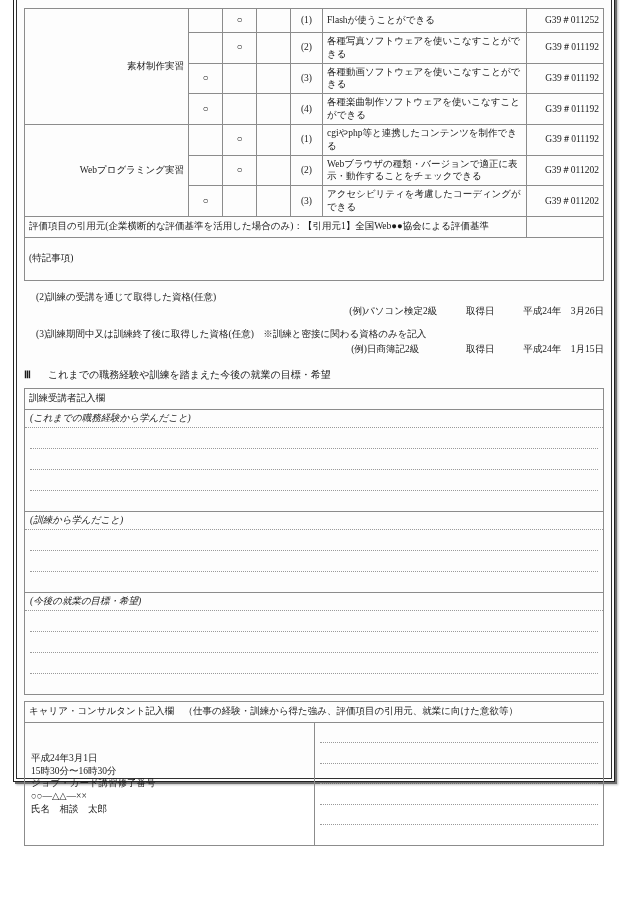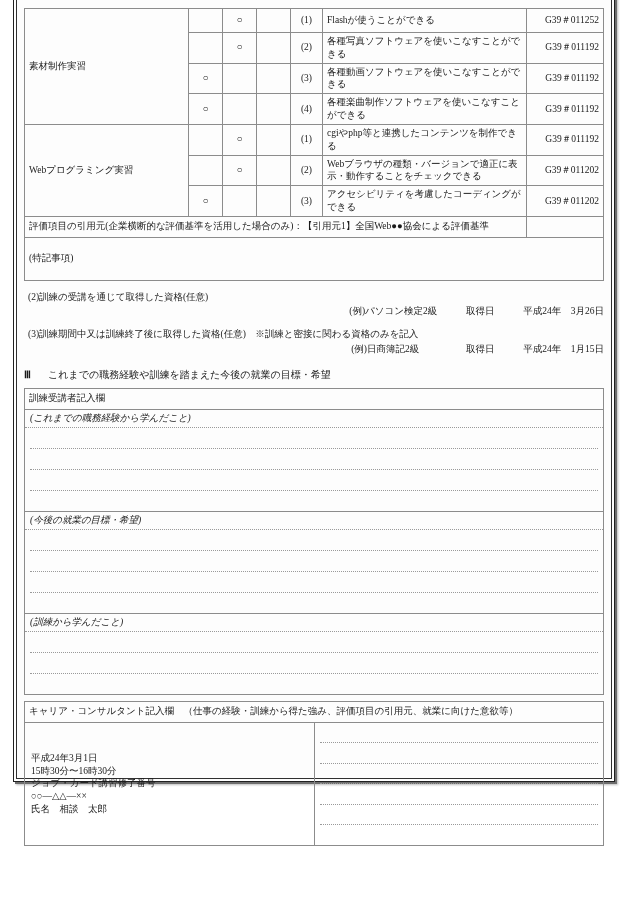--- a/index.html
+++ b/index.html
@@ -53,42 +53,42 @@
   table.doc td {
     border: 1px solid #8c8c8c;
     padding: 2px 4px;
     font-size: 9.5px;
     line-height: 1.35;
     vertical-align: middle;
     word-break: break-all;
   }
 
   
-  .c-unit   { width: 155px; text-align: left; font-size: 9.5px; }
+  .c-unit   { width: 155px; text-align: right; font-size: 9.5px; }
   .c-mark   { width: 25px;  text-align: center; }
   .c-num    { width: 23px;  text-align: center; }
   .c-desc   { }
   .c-code   { width: 68px;  text-align: right; font-size: 8.5px; white-space: nowrap; }
 
   .mark { font-size: 10px; line-height: 1; }
 
   .row-tall td { height: 25px; }
   .row-std  td { height: 19px; }
 
   
   .cite-row td { font-size: 9.5px; height: 16px; }
   .note-row td { font-size: 9.5px; height: 38px; vertical-align: top; padding-top: 3px; }
 
   
   .para-block {
     margin-top: 9px;
     font-size: 9.5px;
     line-height: 1.5;
   }
-  .para-block .l1 { padding-left: 4px; }
+  .para-block .l1 { padding-left: 4px; margin-left: 8px; }
   .para-block .l2 { padding-left: 28px; text-align: right; }
   .gap { height: 9px; }
 
   .sp-4  { display:inline-block; width: 18px; }
   .sp-5  { display:inline-block; width: 24px; }
 
   
   .sec-head {
     margin-top: 12px;
     font-size: 10px;
@@ -252,30 +252,30 @@
           <td class="lined">
             <div class="label-line">(これまでの職務経験から学んだこと)</div>
             <div class="dline"></div>
             <div class="dline"></div>
             <div class="dline"></div>
             <div class="dline"></div>
           </td>
         </tr>
         <tr>
           <td class="lined">
-            <div class="label-line">(今後の就業の目標・希望)</div>
-            <div class="dline"></div>
+            <div class="label-line">(訓練から学んだこと)</div>
             <div class="dline"></div>
             <div class="dline"></div>
             <div class="dline"></div>
           </td>
         </tr>
         <tr>
           <td class="lined">
-            <div class="label-line">(訓練から学んだこと)</div>
+            <div class="label-line">(今後の就業の目標・希望)</div>
+            <div class="dline"></div>
             <div class="dline"></div>
             <div class="dline"></div>
             <div class="dline"></div>
           </td>
         </tr>
       </tbody>
   </table>
 
   <table class="doc fw-table">
     <tbody id="consultant-body">

